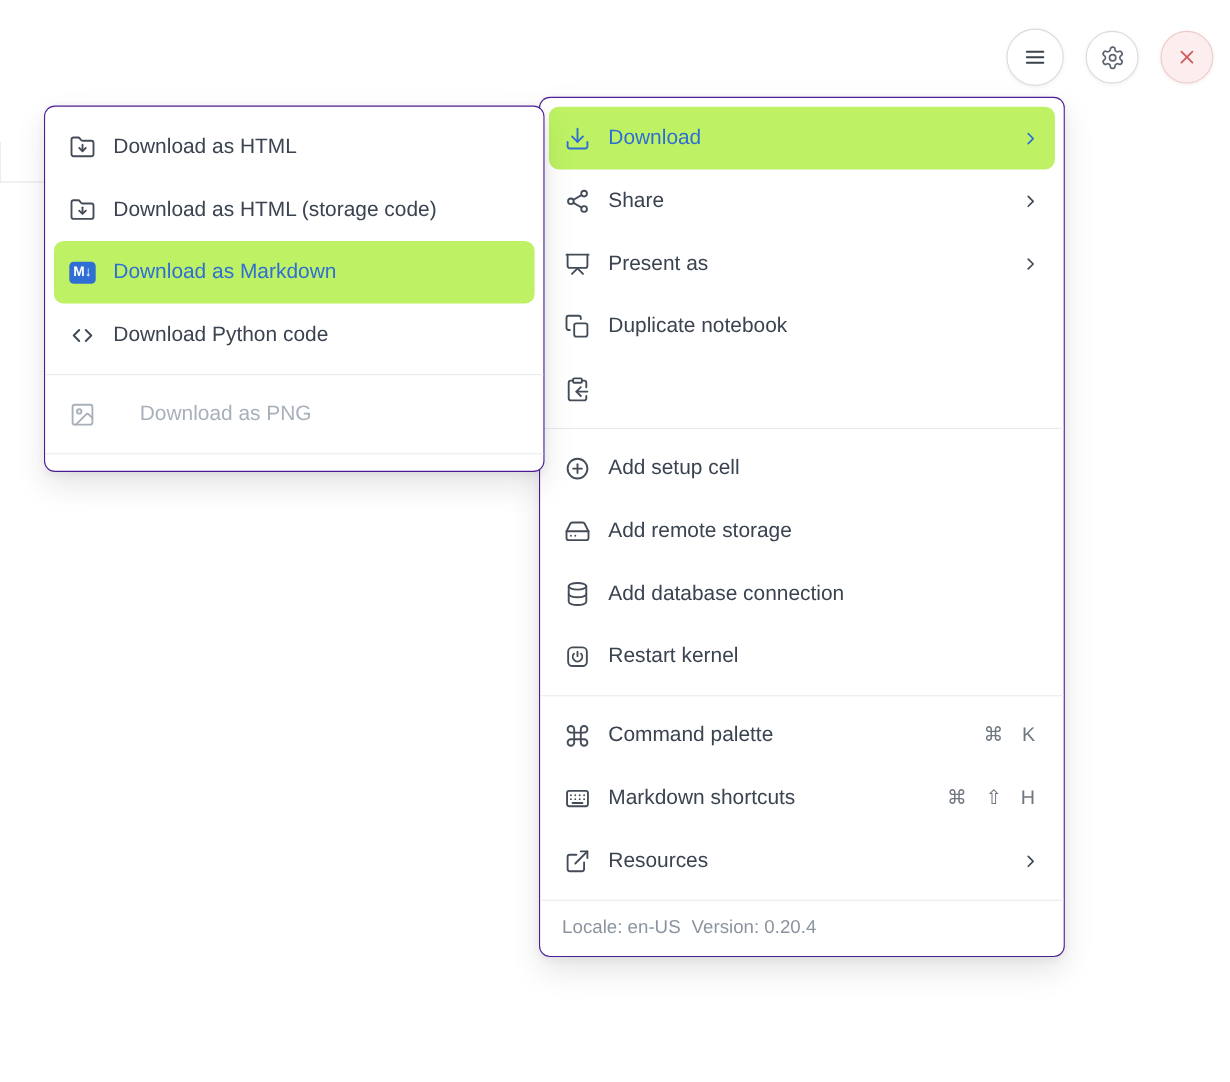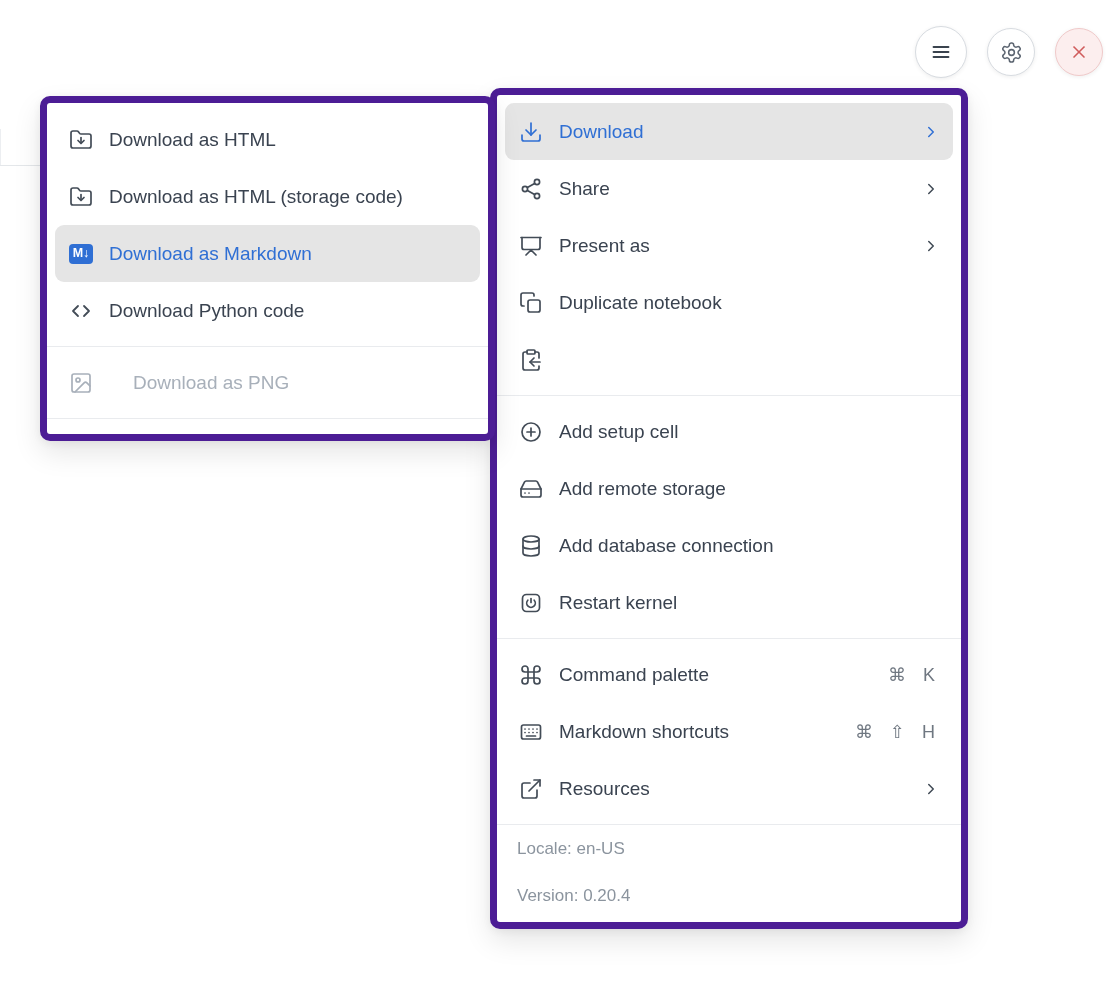--- a/index.html
+++ b/index.html
@@ -18,49 +18,49 @@
     border:1px solid #d8dce1; box-shadow:0 1px 4px rgba(0,0,0,.07);
     display:flex; align-items:center; justify-content:center; cursor:pointer;
   }
   .circle-btn.menu    { left:915px; top:26px; width:52px; height:52px; color:#3a434e; }
   .circle-btn.gear    { left:987px; top:28px; width:48px; height:48px; color:#5b6470; }
   .circle-btn.close   { left:1055px; top:28px; width:48px; height:48px;
                         background:#fceeee; border-color:#f0caca; color:#d05c5c; }
 
   
   .menu-panel {
-    position:absolute; background:#fff; border:7px solid #4c1d95; border-radius:10px;
+    position:absolute; background:#fff; border:1px solid #4c1d95; border-radius:10px;
     box-shadow:0 12px 28px rgba(0,0,0,.10), 0 2px 8px rgba(0,0,0,.06);
     padding:8px;
   }
   .main-menu { left:490px; top:88px; width:478px; z-index:10; }
   .sub-menu  { left:40px;  top:96px; width:455px; z-index:20; }
 
   .menu-item {
     display:flex; align-items:center; gap:16px;
     height:57px; padding:0 12px 0 14px; border-radius:9px;
     font-size:19px; color:#3a4350; cursor:pointer; user-select:none;
   }
   .mi-icon { width:24px; height:24px; flex:0 0 auto; color:#434c57;
              display:flex; align-items:center; justify-content:center; }
   .mi-label { flex:1 1 auto; white-space:nowrap; }
   .mi-shortcut { flex:0 0 auto; font-size:18px; color:#6f7781; letter-spacing:6px; }
   .mi-chevron { flex:0 0 auto; width:20px; height:20px; color:#3f4954;
                 display:flex; align-items:center; justify-content:center; }
 
-  .menu-item.active { background:#e5e5e5; color:#2f6fd4; }
+  .menu-item.active { background:#bef264; color:#2f6fd4; }
   .menu-item.active .mi-icon, .menu-item.active .mi-chevron { color:#2f6fd4; }
   .menu-item.disabled { color:#a8b0ba; cursor:default;gap:40px; }
   .menu-item.disabled .mi-icon { color:#a8b0ba; }
 
   .menu-sep { height:1px; background:#e9ebee; margin:7px -8px; }
 
   .menu-footer {
     border-top:1px solid #e9ebee; margin:7px -8px 0;
-    padding:14px 20px 8px; display:flex; flex-direction:column; gap:27px;
+    padding:14px 20px 8px; display:flex; flex-direction:row; gap:10px;
     font-size:17px; color:#8b949e;
   }
 
   .md-badge {
     width:30px; height:20px; border-radius:4px; background:#2f6fd4; color:#fff;
     font-size:12.5px; font-weight:700; display:flex; align-items:center;
     justify-content:center; line-height:1;
   }
 
   svg { display:block; }

